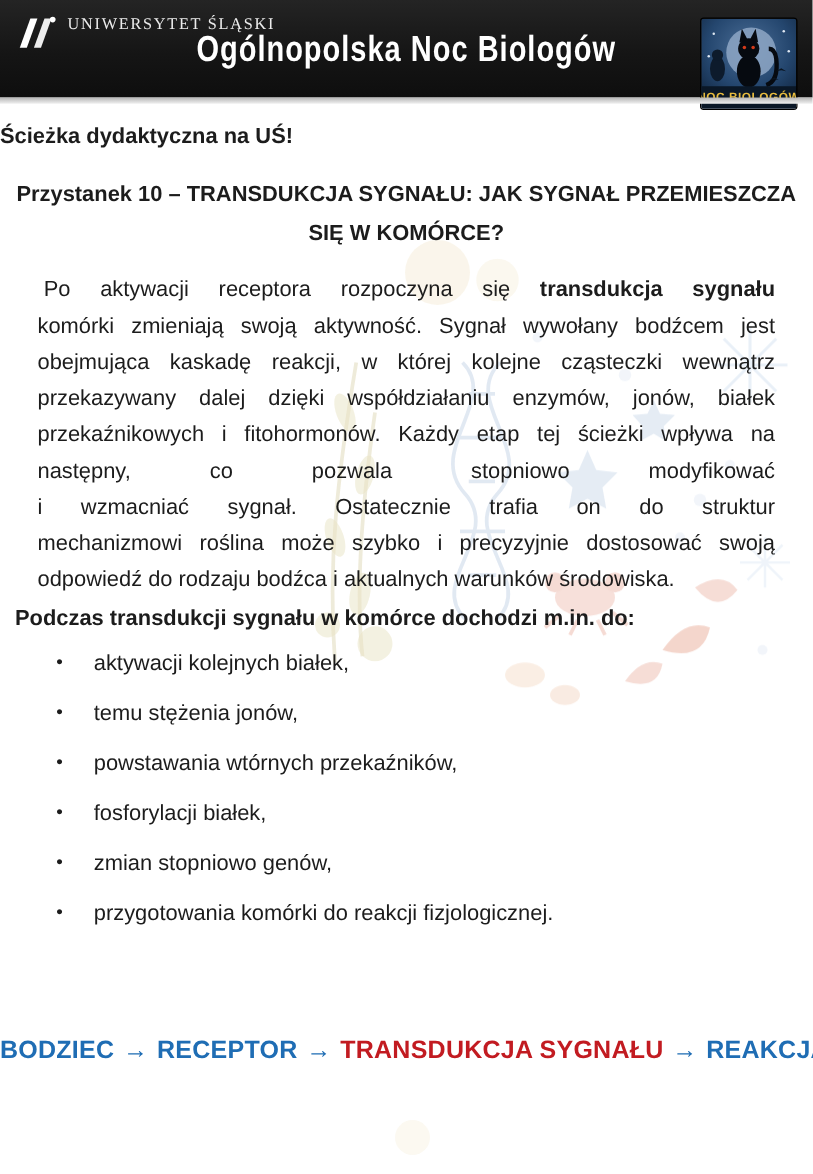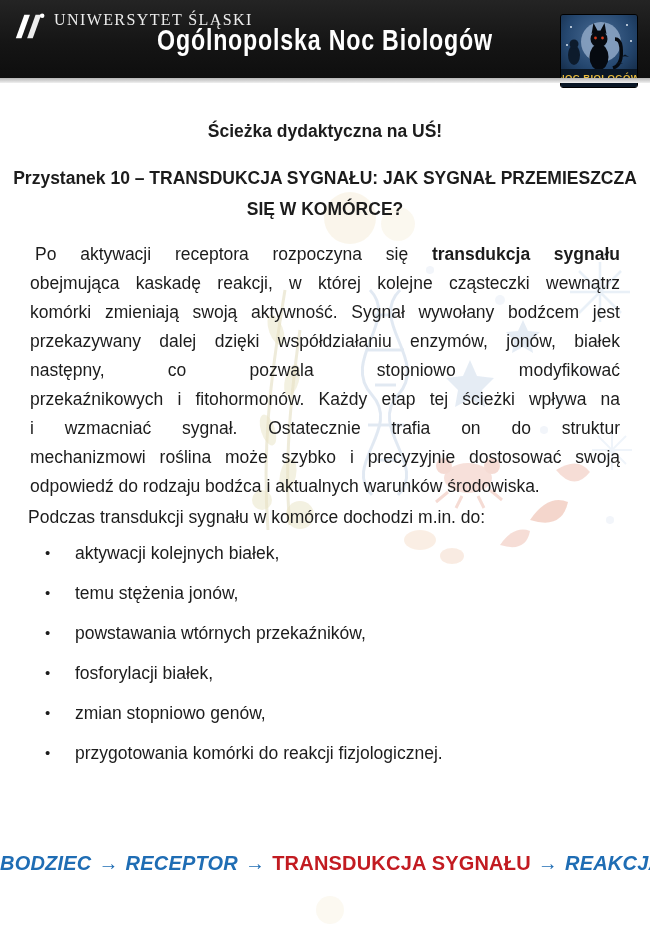--- a/index.html
+++ b/index.html
@@ -6,46 +6,46 @@
   body{
     width:650px;height:939px;overflow:hidden;position:relative;
     background:#ffffff;color:#1c1c1c;
     font-family:"Liberation Sans", sans-serif;
   }
   
   .header{position:relative;height:78px;background:linear-gradient(#242424,#151515 55%,#0e0e0e);z-index:2;}
   .header-strip{height:5px;background:linear-gradient(#b5b5b5,#f0f0f0);z-index:2;position:relative;}
   .uni-logo{position:absolute;left:13px;top:11px;display:flex;gap:9px;align-items:flex-start;}
   .uni-mark{width:32px;height:30px;flex:0 0 auto;}
-  .uni-name{font-family:"Liberation Serif", serif;color:#ececec;font-size:16px;letter-spacing:1.4px;white-space:nowrap;}
+  .uni-name{font-family:"Liberation Serif", serif;color:#ececec;font-size:13px;letter-spacing:1.4px;white-space:nowrap;}
   .uni-inst{font-family:"Liberation Serif", serif;color:#b5b5b5;font-size:7.5px;letter-spacing:.8px;line-height:9.5px;margin-top:3px;}
   .main-title{
     position:absolute;left:0;right:0;top:24px;text-align:center;color:#ffffff;
     font-size:29px;font-weight:700;letter-spacing:1px;transform:scaleX(.8);white-space:nowrap;
   }
   .noc-logo{position:absolute;right:12px;top:14px;width:76px;height:72px;border:1px solid #000;border-radius:3px;overflow:hidden;}
   
   .watermark{position:absolute;left:0;top:0;width:650px;height:939px;z-index:0;pointer-events:none;}
   
   .content{position:relative;z-index:1;}
-  .subtitle{margin-top:38px;text-align:center;font-weight:700;font-size:17.5px;}
+  .subtitle{margin-top:15px;text-align:left;font-weight:700;font-size:17.5px;}
   .heading{margin-top:21px;text-align:center;font-weight:700;font-size:17.5px;line-height:31px;}
   .heading div{white-space:nowrap;}
   .para{margin:15px 30px 0 30px;font-size:17.5px;line-height:29px;}
   .para-line{text-align:justify;text-align-last:justify;}
   .para-line.last{text-align-last:left;}
   .para-line:first-child{text-indent:5px;}
   .para-line .b{font-weight:700;}
-  .list-intro{margin:6px 30px 0 28px;font-weight:400;font-size:17.5px;}
+  .list-intro{margin:6px 30px 0 12px;font-weight:700;font-size:17.5px;}
   .bullets{margin:14px 30px 0 45px;font-size:17.5px;}
   .bullet-row{display:flex;line-height:22px;margin-bottom:18px;}
   .bullet-dot{width:30px;flex:0 0 auto;font-size:15px;}
   
   .flow{margin-top:88px;text-align:center;font-weight:700;font-size:20px;letter-spacing:.2px;white-space:nowrap;}
-  .flow .blue{color:var(--blue,#1f6db4);font-style:italic;}
+  .flow .blue{color:var(--blue,#1f6db4);}
   .flow .red{color:var(--red,#c21b21);}
   .flow .arrow{color:var(--blue,#1f6db4);margin:0 7px;}
 </style>
 </head>
 <body>
 
 <svg class="watermark" viewBox="0 0 650 939" xmlns="http://www.w3.org/2000/svg">
   <g opacity="0.55">
     <circle cx="350" cy="218" r="26" fill="#f4ead2" opacity=".8"></circle>
     <circle cx="398" cy="224" r="17" fill="#f6efdc" opacity=".8"></circle>
@@ -156,25 +156,25 @@
 <div class="content">
   <div class="subtitle">Ścieżka dydaktyczna na UŚ!</div>
 
   <div class="heading">
     <div>Przystanek 10 – TRANSDUKCJA SYGNAŁU: JAK SYGNAŁ PRZEMIESZCZA</div>
     <div>SIĘ W KOMÓRCE?</div>
   </div>
 
   <div class="para">
       <div class="para-line"><span>Po aktywacji receptora rozpoczyna się </span><span class="b">transdukcja sygnału</span></div>
+      <div class="para-line"><span>komórki zmieniają swoją aktywność. Sygnał wywołany bodźcem jest</span></div>
       <div class="para-line"><span>obejmująca kaskadę reakcji, w której kolejne cząsteczki wewnątrz</span></div>
-      <div class="para-line"><span>komórki zmieniają swoją aktywność. Sygnał wywołany bodźcem jest</span></div>
       <div class="para-line"><span>przekazywany dalej dzięki współdziałaniu enzymów, jonów, białek</span></div>
+      <div class="para-line"><span>przekaźnikowych i fitohormonów. Każdy etap tej ścieżki wpływa na</span></div>
       <div class="para-line"><span>następny, co pozwala stopniowo modyfikować</span></div>
-      <div class="para-line"><span>przekaźnikowych i fitohormonów. Każdy etap tej ścieżki wpływa na</span></div>
       <div class="para-line"><span>i wzmacniać sygnał. Ostatecznie trafia on do struktur</span></div>
       <div class="para-line"><span>mechanizmowi roślina może szybko i precyzyjnie dostosować swoją</span></div>
       <div class="para-line last"><span>odpowiedź do rodzaju bodźca i aktualnych warunków środowiska.</span></div>
     </div>
 
   <div class="list-intro">Podczas transdukcji sygnału w komórce dochodzi m.in. do:</div>
 
   <div class="bullets">
       <div class="bullet-row">
         <span class="bullet-dot">•</span>

